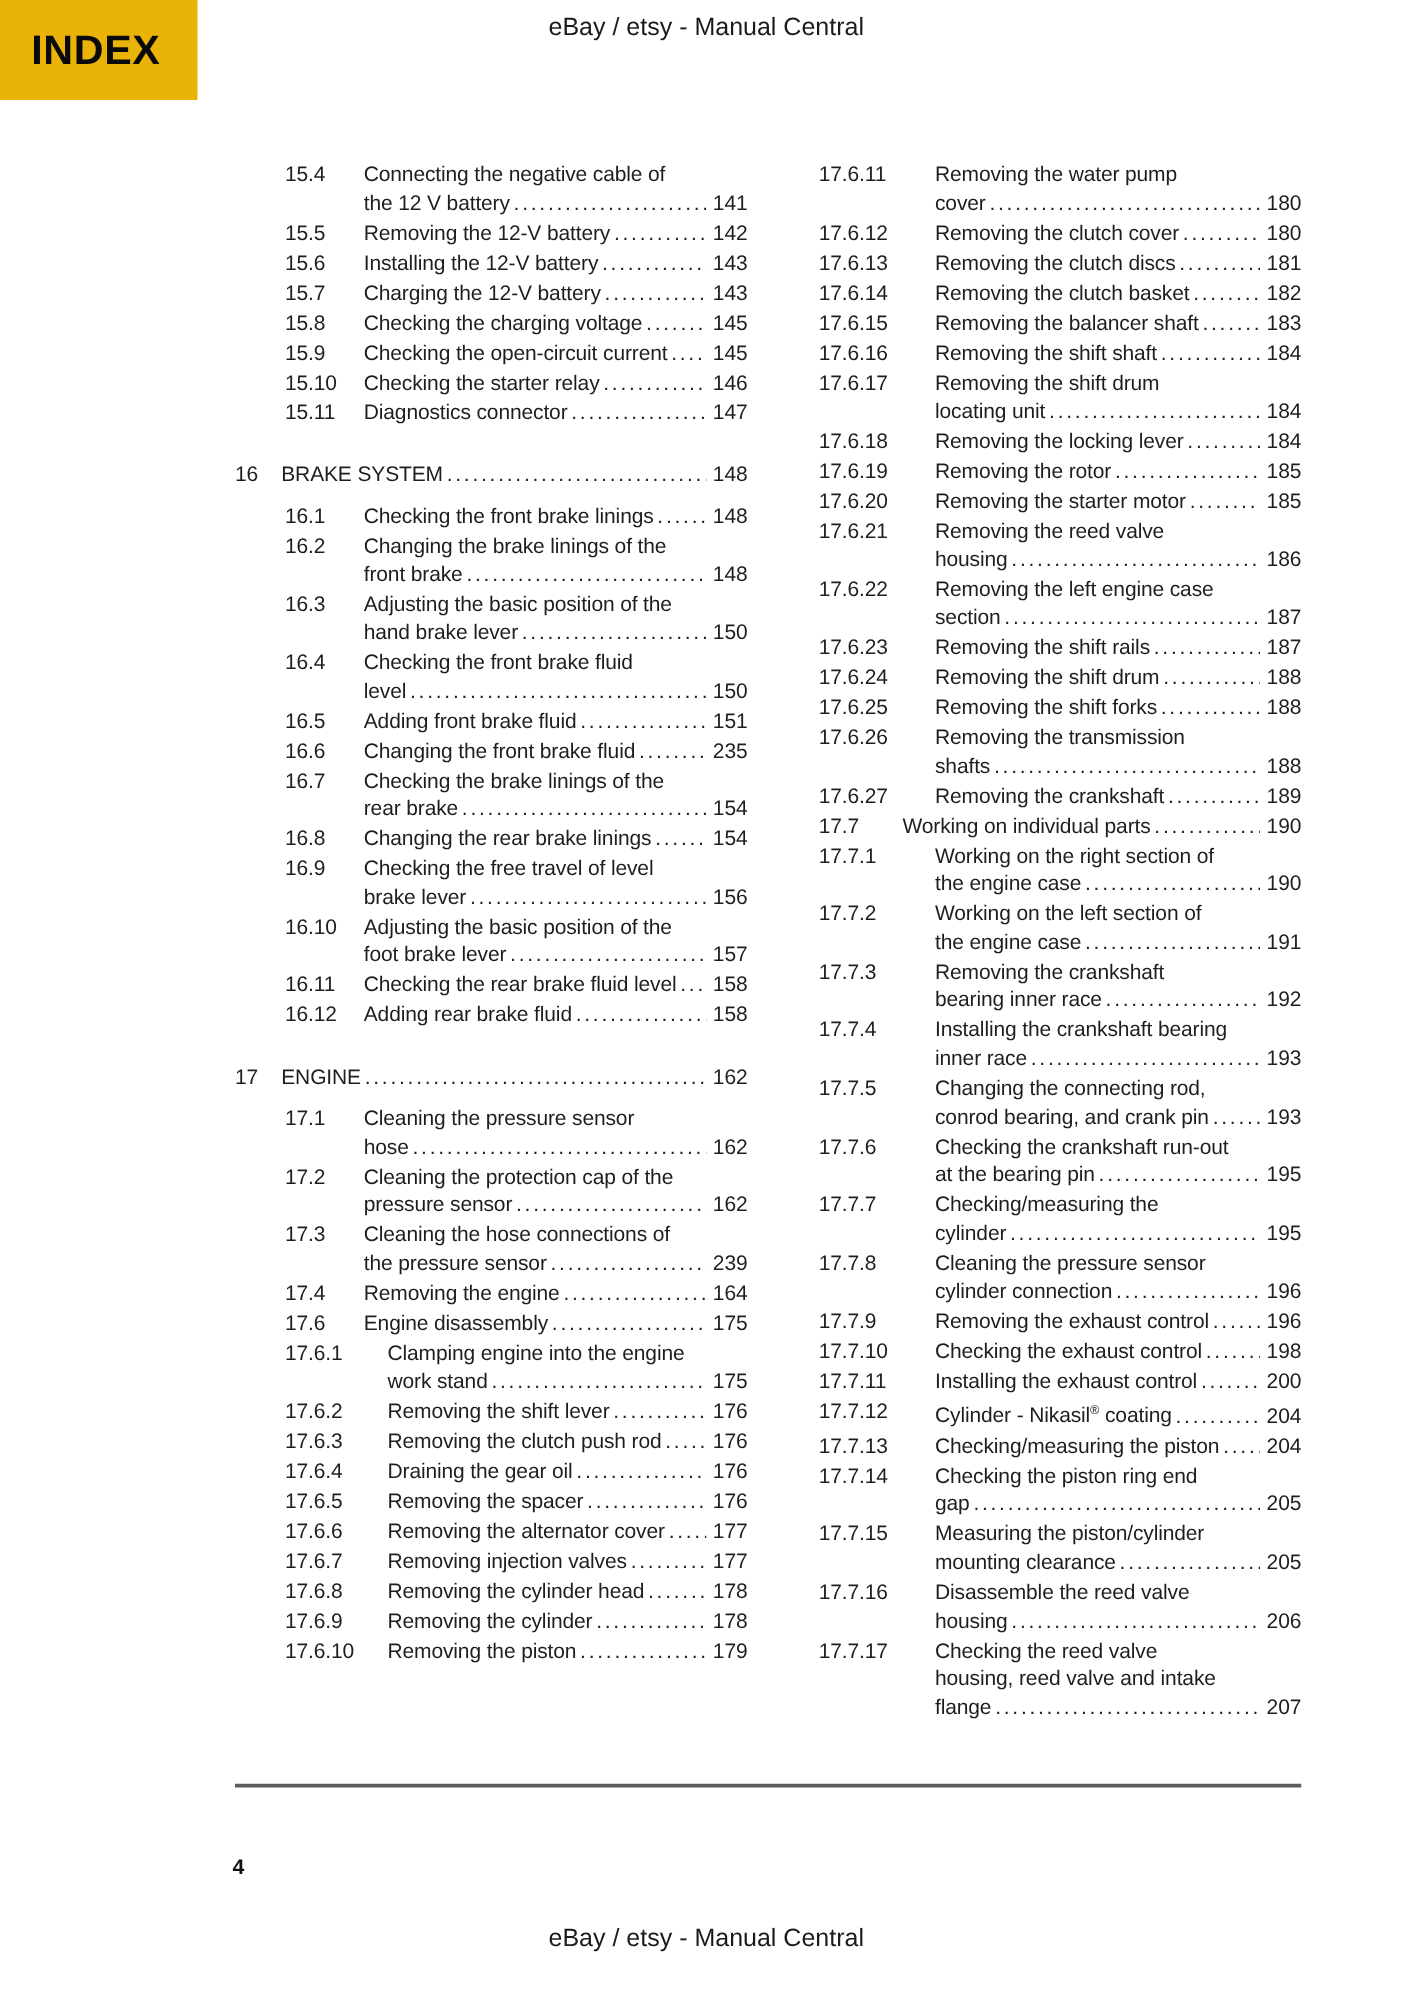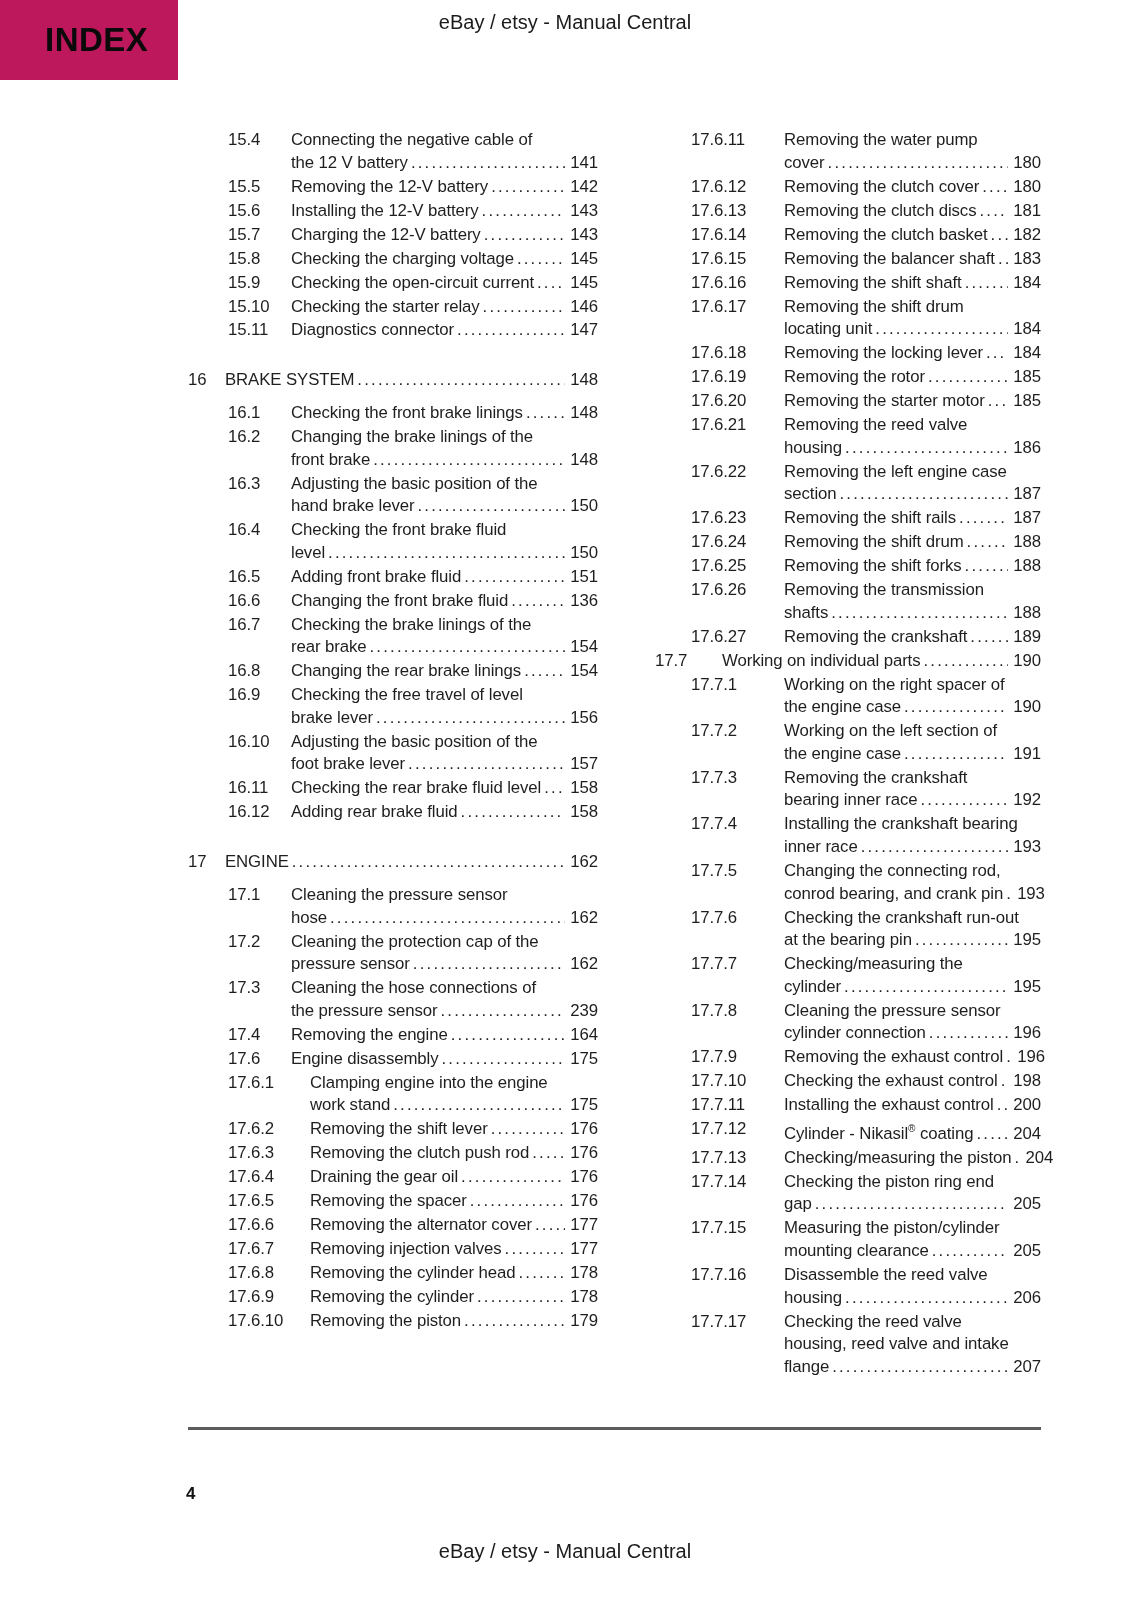--- a/index.html
+++ b/index.html
@@ -28,21 +28,21 @@
   }
   .entry .num{flex:none;}
   .entry .body{flex:1;min-width:0;}
   .lvl1 .num{width:37px;}
   .lvl1{margin-top:26px;margin-bottom:10px;}
   .col-left .lvl2{padding-left:40px;}
   .col-left .lvl2 .num{width:63px;}
   .col-left .lvl3{padding-left:40px;}
   .col-left .lvl3 .num{width:82px;}
   .col-right .lvl2 .num{width:67px;}
-  .col-right .lvl3 .num{width:93px;margin-left:36px;}
+  .col-right .lvl3 .num{width:93px;}
   .line{white-space:nowrap;}
   .line.last{display:flex;align-items:baseline;}
   .line .txt{white-space:nowrap;flex:none;}
   .leader{
     flex:1;min-width:6px;overflow:hidden;white-space:nowrap;
     margin-left:3px;margin-right:5px;letter-spacing:2.2px;
   }
   .leader::after{
     content:"..................................................................................................";
   }
@@ -55,21 +55,21 @@
     position:absolute;left:186px;top:1484px;font-size:17px;font-weight:bold;color:#111;
   }
   .footer-title{
     position:absolute;top:1540px;left:0;width:1130px;text-align:center;
     font-size:20px;color:#1b1b1b;
   }
 </style>
 </head>
 <body>
 
-<div class="index-tab" style="background: #be185d; padding-left: 20px;">
+<div class="index-tab" style="background: #eab308;">
   <span class="lbl">INDEX</span>
 </div>
 
 <div class="header-title">eBay / etsy - Manual Central</div>
 
 <div class="toc">
     <div class="col col-left">
       <div class="entry lvl2">
         <span class="num">15.4</span>
         <div class="body">
@@ -213,21 +213,21 @@
             <span class="pg">151</span>
           </div>
         </div>
       </div>
       <div class="entry lvl2">
         <span class="num">16.6</span>
         <div class="body">
           <div class="line last">
             <span class="txt">Changing the front brake fluid</span>
             <span class="leader"></span>
-            <span class="pg">136</span>
+            <span class="pg">235</span>
           </div>
         </div>
       </div>
       <div class="entry lvl2">
         <span class="num">16.7</span>
         <div class="body">
           <div class="line">Checking the brake linings of the</div>
           <div class="line last">
             <span class="txt">rear brake</span>
             <span class="leader"></span>
@@ -634,21 +634,21 @@
           <div class="line last">
             <span class="txt">Working on individual parts</span>
             <span class="leader"></span>
             <span class="pg">190</span>
           </div>
         </div>
       </div>
       <div class="entry lvl3">
         <span class="num">17.7.1</span>
         <div class="body">
-          <div class="line">Working on the right spacer of</div>
+          <div class="line">Working on the right section of</div>
           <div class="line last">
             <span class="txt">the engine case</span>
             <span class="leader"></span>
             <span class="pg">190</span>
           </div>
         </div>
       </div>
       <div class="entry lvl3">
         <span class="num">17.7.2</span>
         <div class="body">

